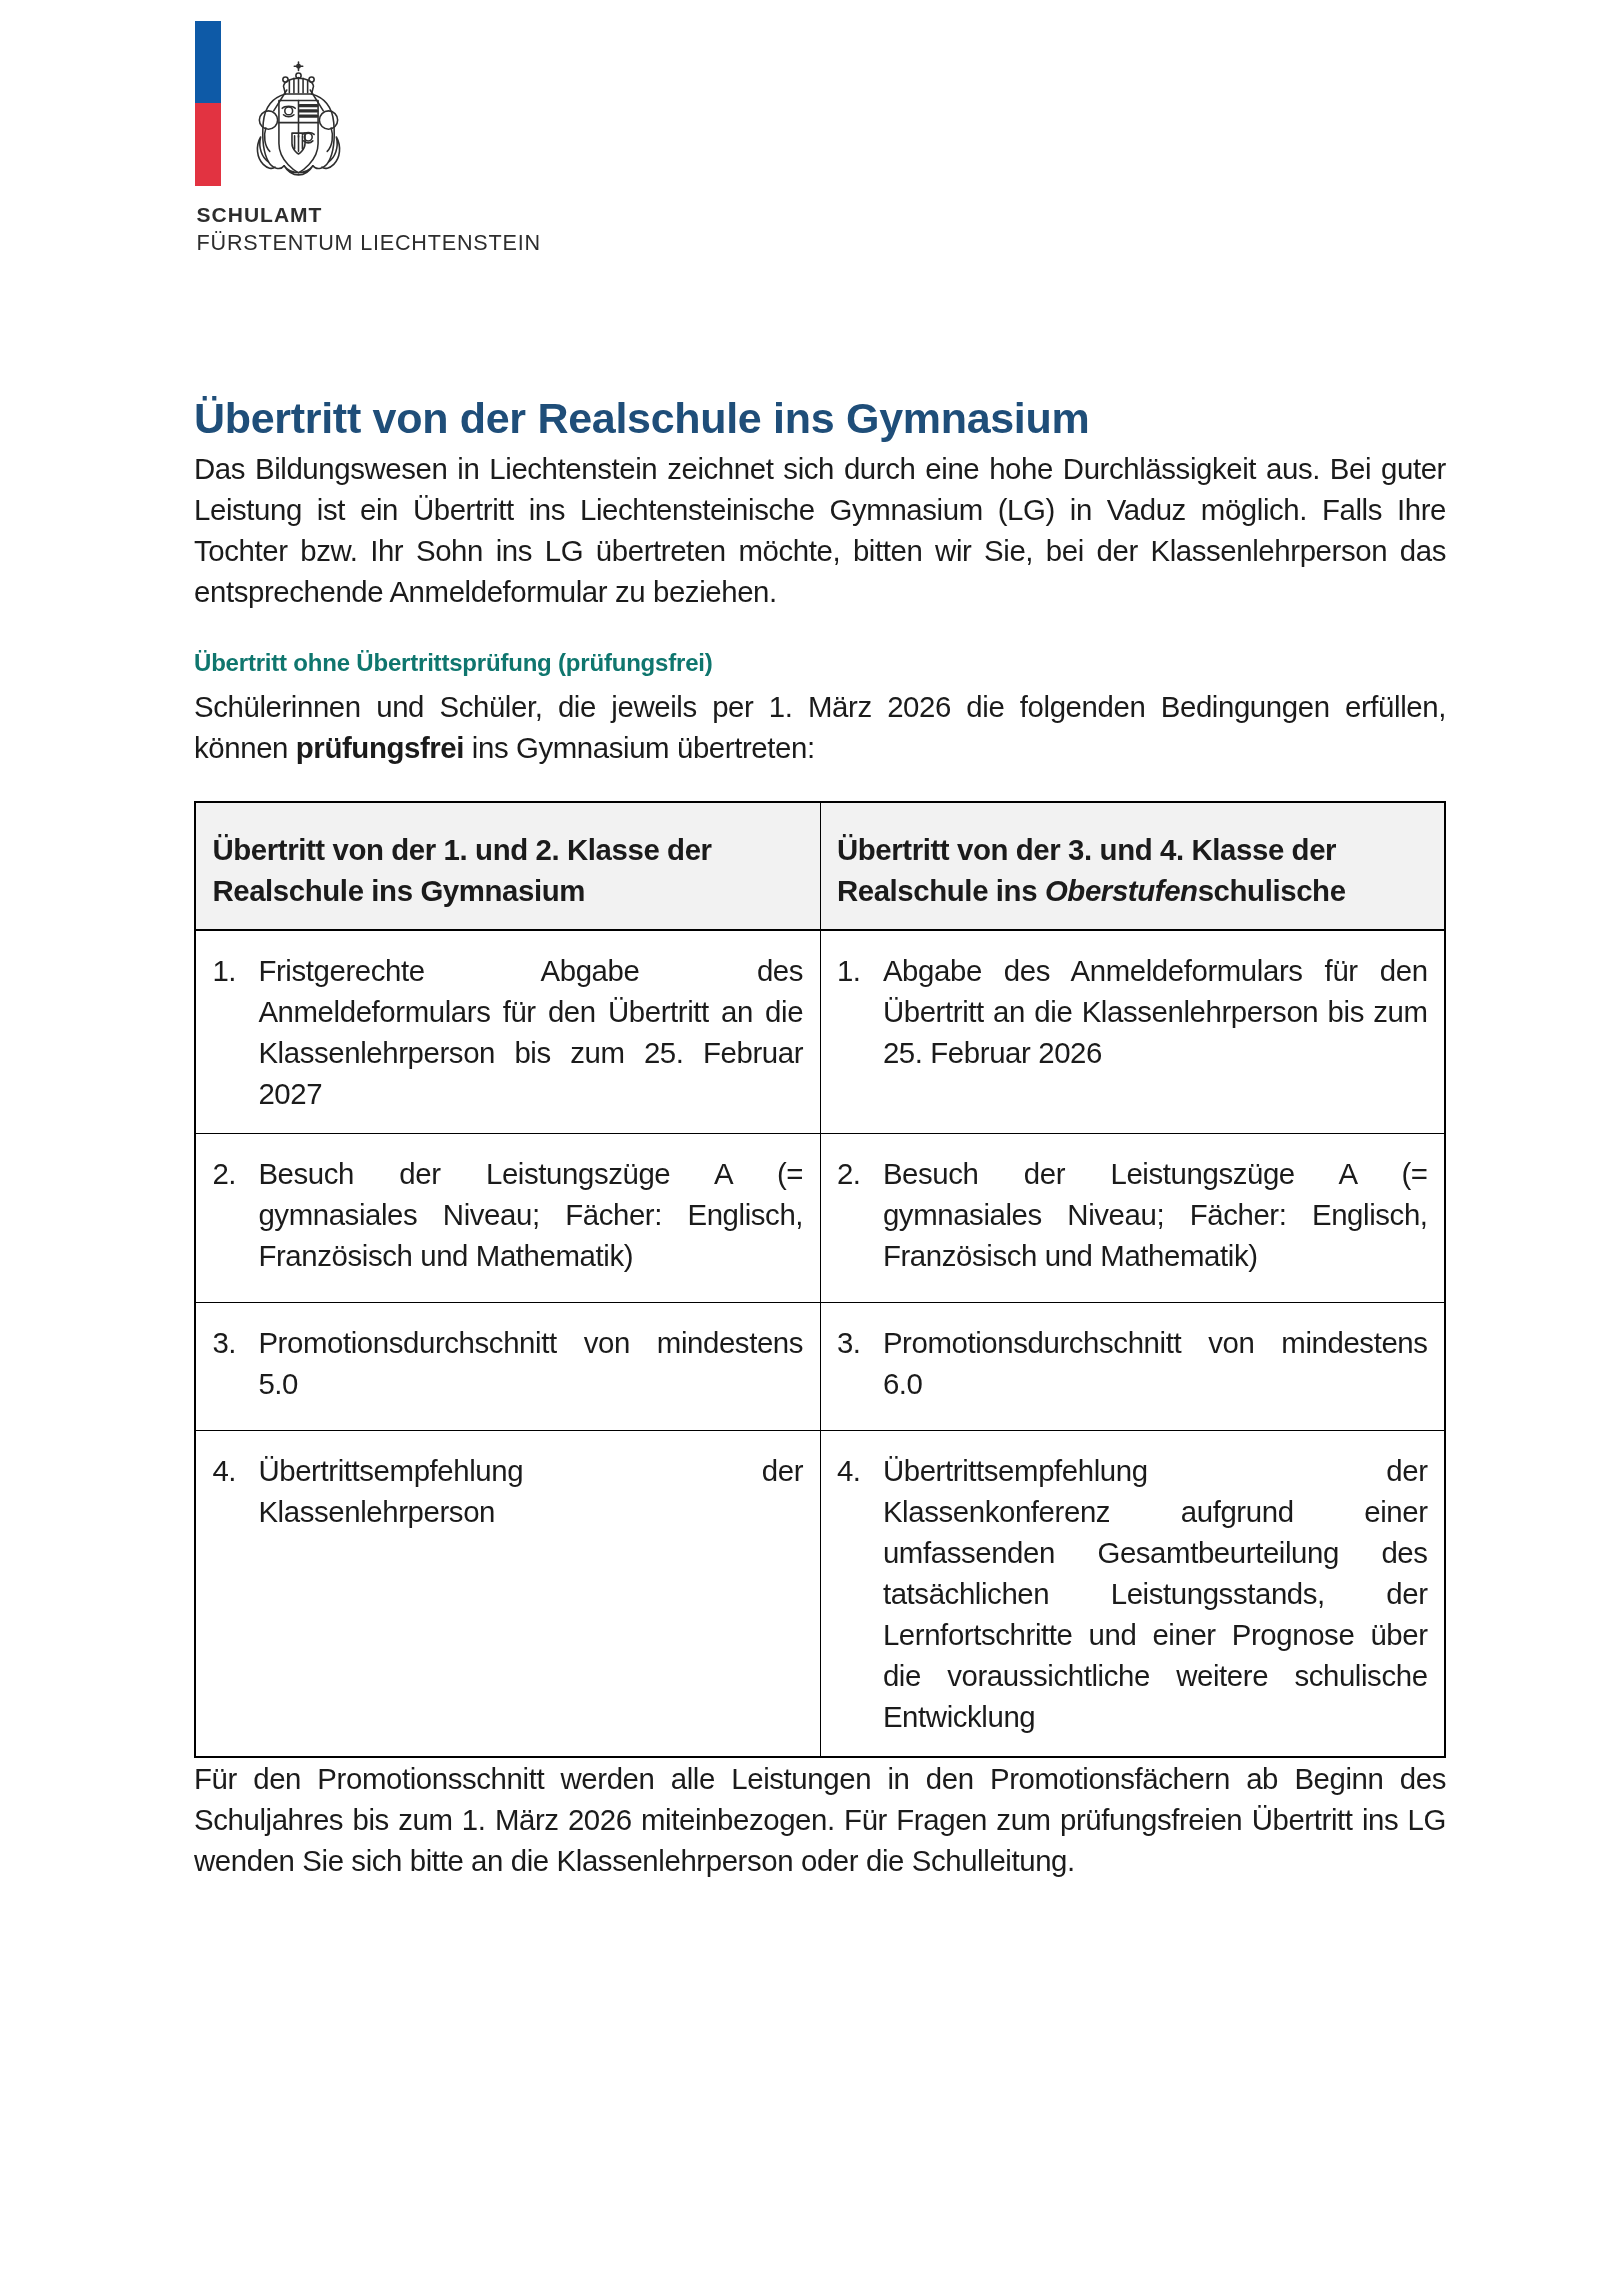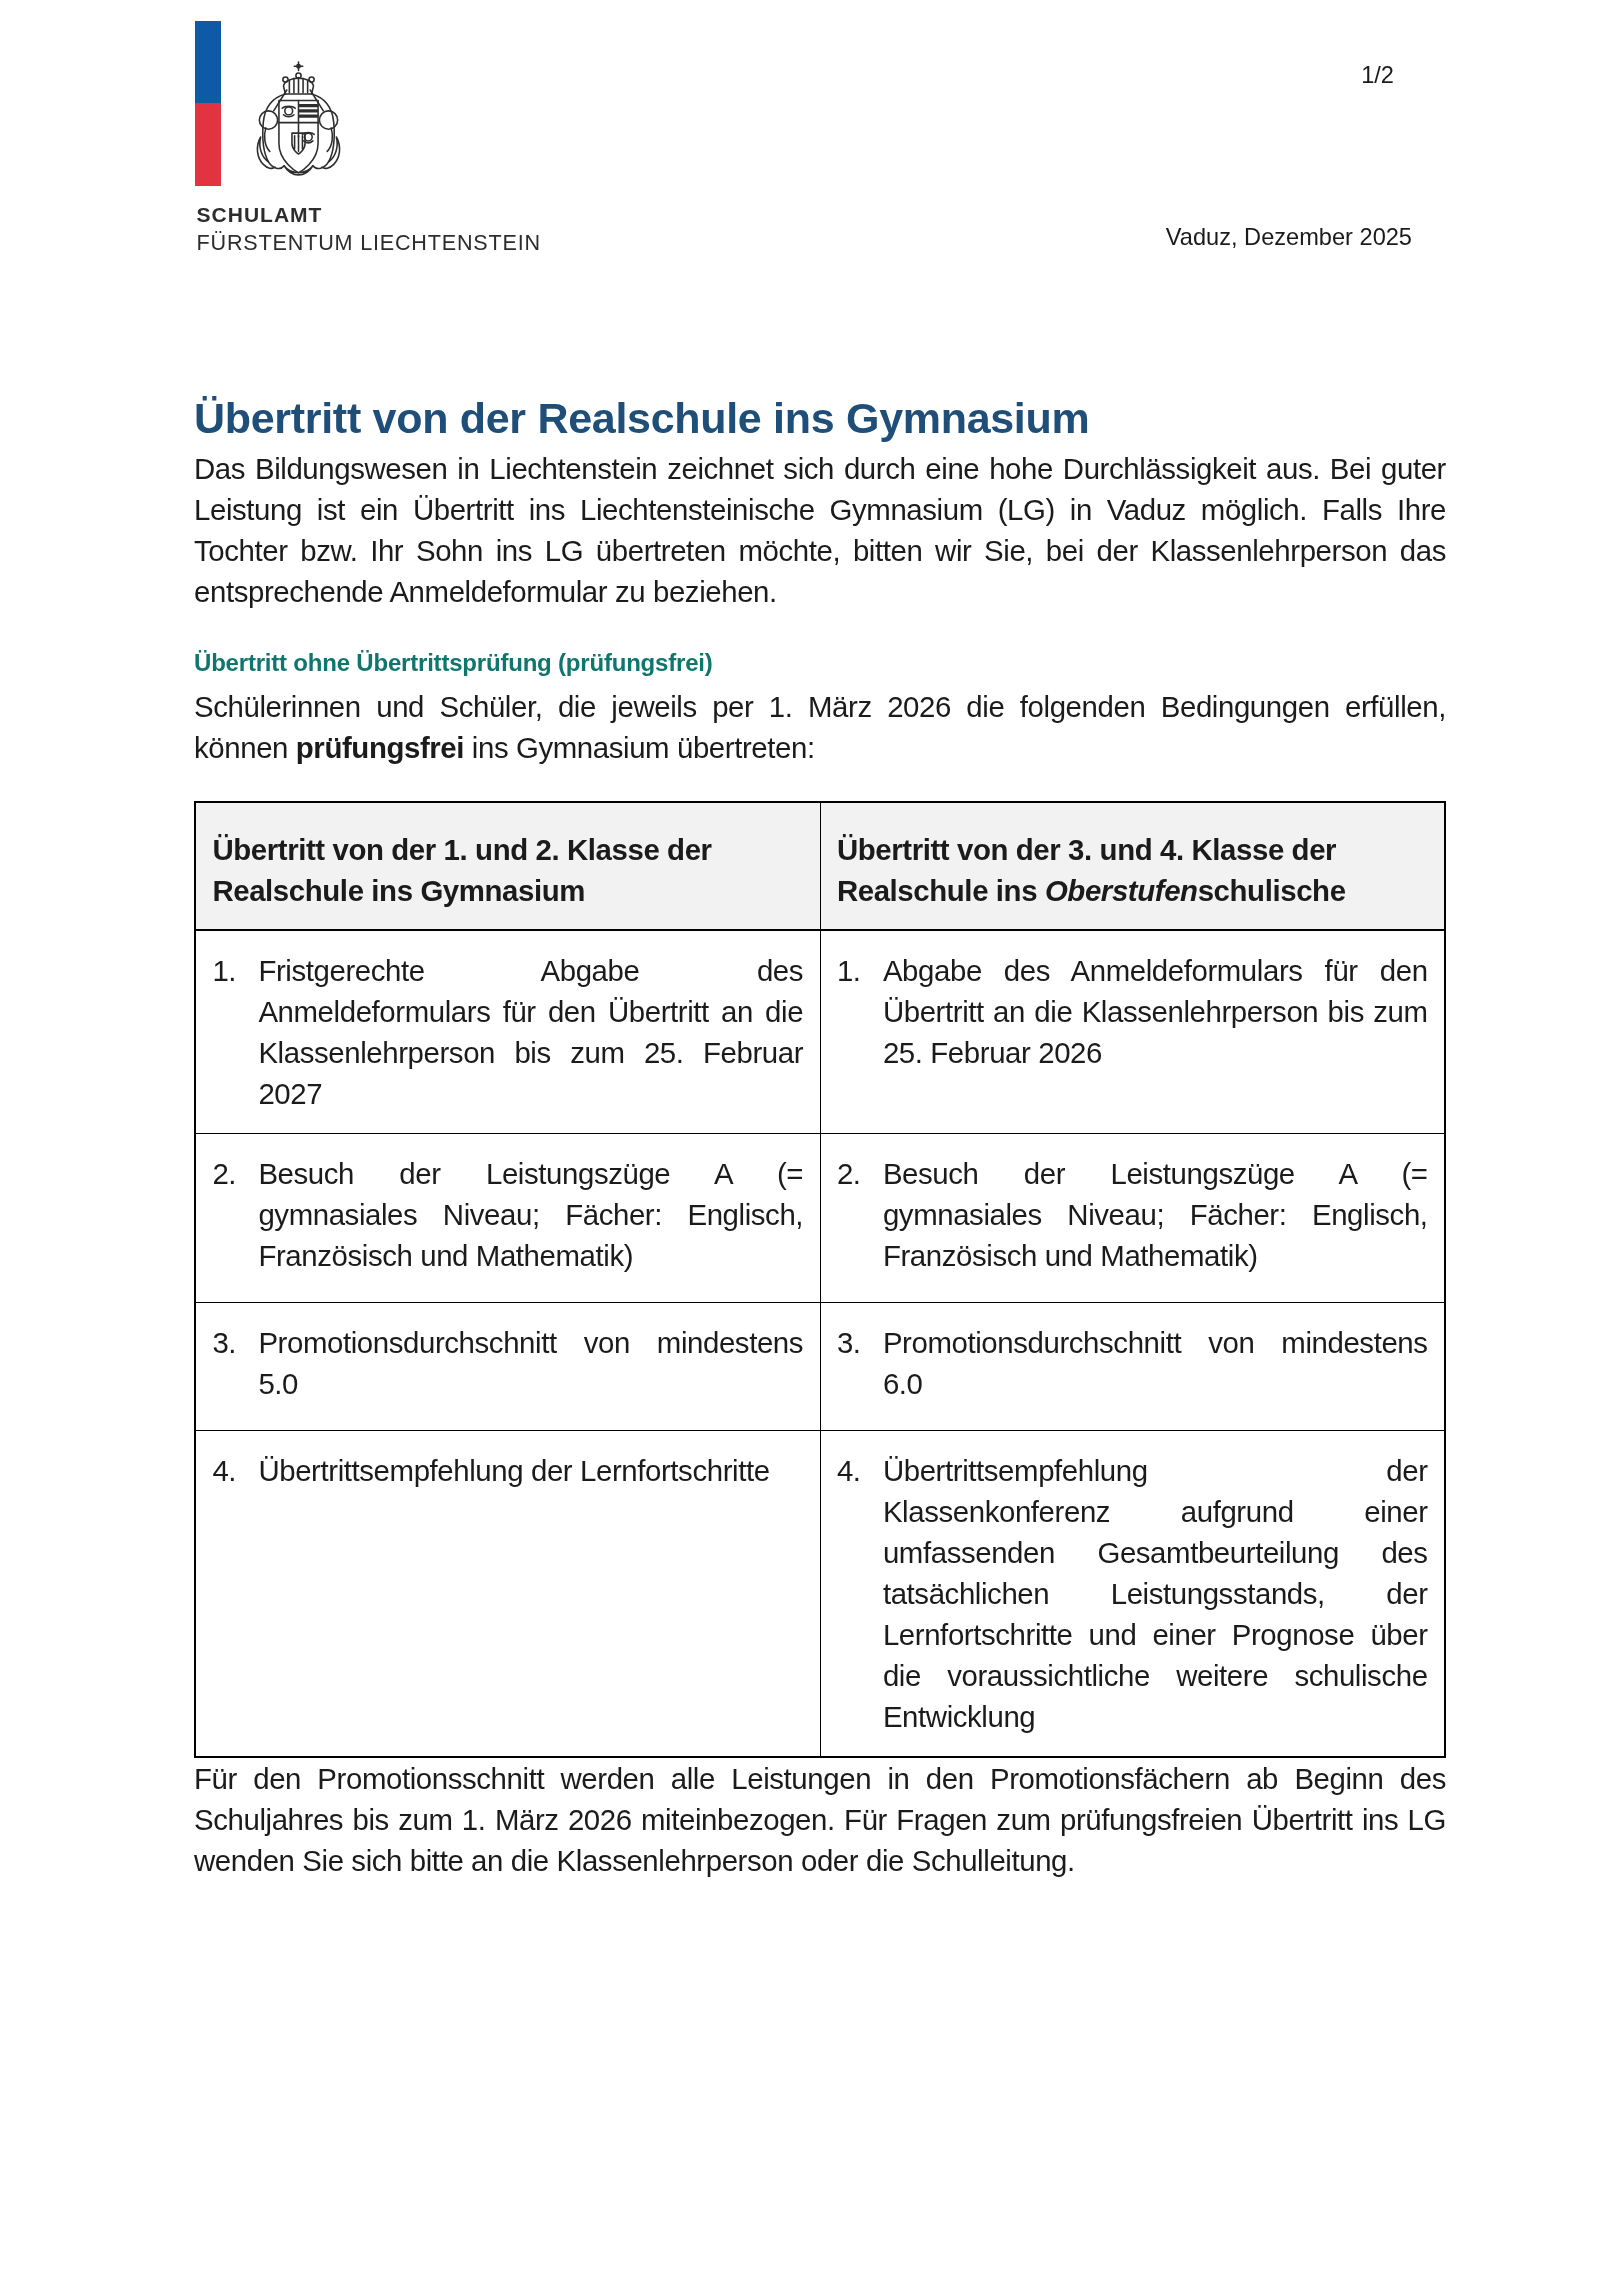--- a/index.html
+++ b/index.html
@@ -121,24 +121,20 @@
         <path d="M86 114 C90 110 100 110 104 114 M88 124 C92 128 98 128 102 124"></path>
 
         <path d="M70 112 H90 V128 C90 138 80 144 80 144 C80 144 70 138 70 128 Z"></path>
         <path d="M74 116 V136 M80 116 V140 M86 116 V136"></path>
 
         <path d="M58 162 C68 176 92 176 102 162 C96 172 88 176 80 176 C72 176 64 172 58 162 Z"></path>
       </svg>
       <div class="org">SCHULAMT</div>
       <div class="org-sub">FÜRSTENTUM LIECHTENSTEIN</div>
     </div>
-    <div class="hdr-right">
-      <div class="pagenum">1/2</div>
-      <div class="dateline">Vaduz, Dezember 2025</div>
-    </div>
   </div>
 
   <h1 class="doc-title">Übertritt von der Realschule ins Gymnasium</h1>
 
   <p class="body p-intro">Das Bildungswesen in Liechtenstein zeichnet sich durch eine hohe Durchlässigkeit aus. Bei guter Leistung ist ein Übertritt ins Liechtensteinische Gymnasium (LG) in Vaduz möglich. Falls Ihre Tochter bzw. Ihr Sohn ins LG übertreten möchte, bitten wir Sie, bei der Klassenlehrperson das entsprechende Anmeldeformular zu beziehen.</p>
 
   <h2 class="sec-head">Übertritt ohne Übertrittsprüfung (prüfungsfrei)</h2>
 
   <p class="body p-sec"><span>Schülerinnen und Schüler, die jeweils per 1. März 2026 die folgenden Bedingungen erfüllen, können </span><span class="b">prüfungsfrei</span><span> ins Gymnasium übertreten:</span></p>
 
@@ -189,21 +185,21 @@
         <div class="li">
               <span class="num">3.</span>
         <span class="txt">Promotionsdurchschnitt von mindestens 6.0</span>
             </div>
       </td>
     </tr>
     <tr class="r4">
       <td>
         <div class="li">
               <span class="num">4.</span>
-        <span class="txt">Übertrittsempfehlung der Lernfortschritte</span>
+        <span class="txt">Übertrittsempfehlung der Klassenlehrperson</span>
             </div>
       </td>
       <td>
         <div class="li">
               <span class="num">4.</span>
         <span class="txt">Übertrittsempfehlung der Klassenkonferenz aufgrund einer umfassenden Gesamtbeurteilung des tatsächlichen Leistungsstands, der Lernfortschritte und einer Prognose über die voraussichtliche weitere schulische Entwicklung</span>
             </div>
       </td>
     </tr>
   </tbody>

